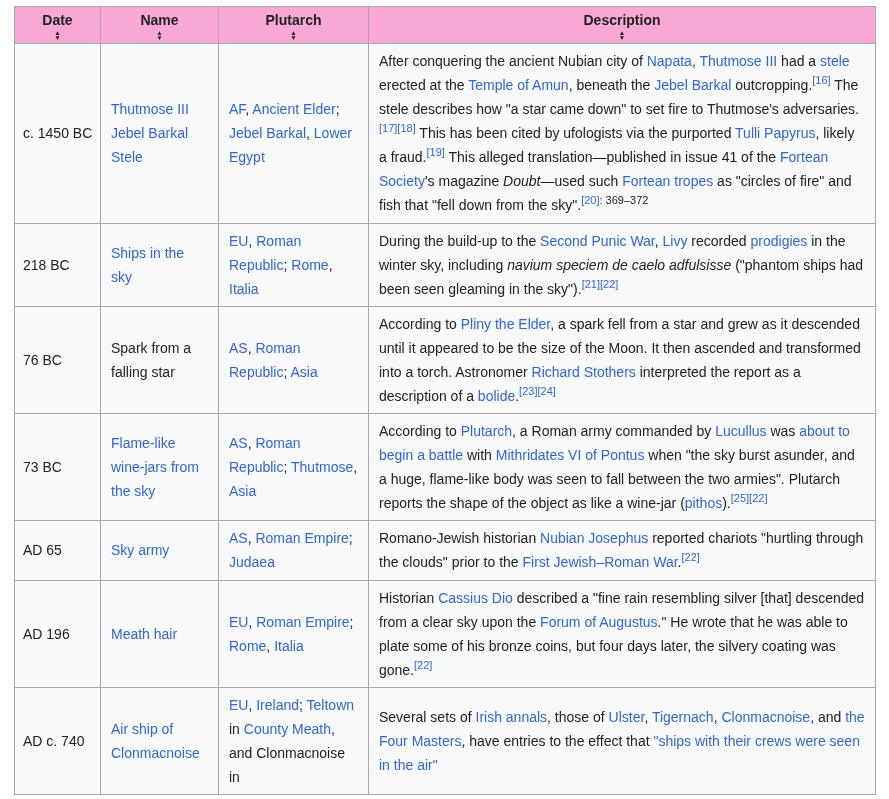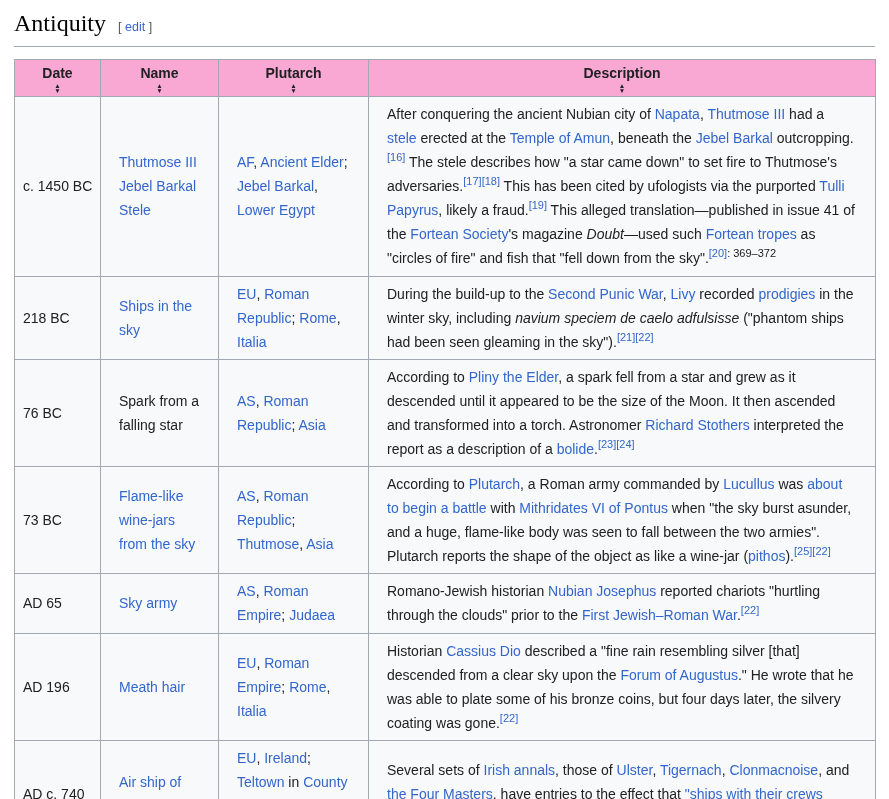--- a/index.html
+++ b/index.html
@@ -9,35 +9,32 @@
     font-family:"Liberation Serif","DejaVu Serif",serif;
     font-weight:normal;font-size:24px;color:#000;
     margin:4px 0 12px;padding-bottom:9px;border-bottom:1px solid #a2a9b1;}
   .editsection{font-family:"Liberation Sans",sans-serif;font-size:12.5px;margin-left:12px;}
   .editsection .bracket{color:#54595d;}
   a.wlink{color:#3366cc;text-decoration:none;cursor:pointer;}
   table.wikitable{border-collapse:collapse;background:#f8f9fa;table-layout:fixed;width:861px;}
   .wikitable th,.wikitable td{border:1px solid #a2a9b1;vertical-align:middle;}
   .wikitable th{background:#f9a8d4;text-align:center;font-weight:bold;
     padding:5px 12px 3px;cursor:pointer;}
-  .wikitable td{padding:5px 18px;line-height:1.72;text-align:left;}
+  .wikitable td{padding:5px 10px;line-height:1.72;text-align:left;}
   td.col-date{white-space:nowrap;padding:17px 8px;}
   .sort-icon{display:flex;flex-direction:column;align-items:center;
     font-size:6.5px;line-height:4.5px;color:#202122;margin-top:3px;}
   sup{font-size:11px;line-height:1;}
   i{font-style:italic;}
 </style>
 </head>
 <body>
 
 <div class="page">
 
-  <h2 class="section-heading">
-    <span>Antiquity</span><span class="editsection"><span class="bracket">[</span> <a href="#" class="wlink">edit</a> <span class="bracket">]</span></span>
-  </h2>
 
   <table class="wikitable">
     <colgroup>
       <col style="width:86px">
         <col style="width:118px">
         <col style="width:150px">
         <col style="width:507px">
     </colgroup>
     <thead>
       <tr>

